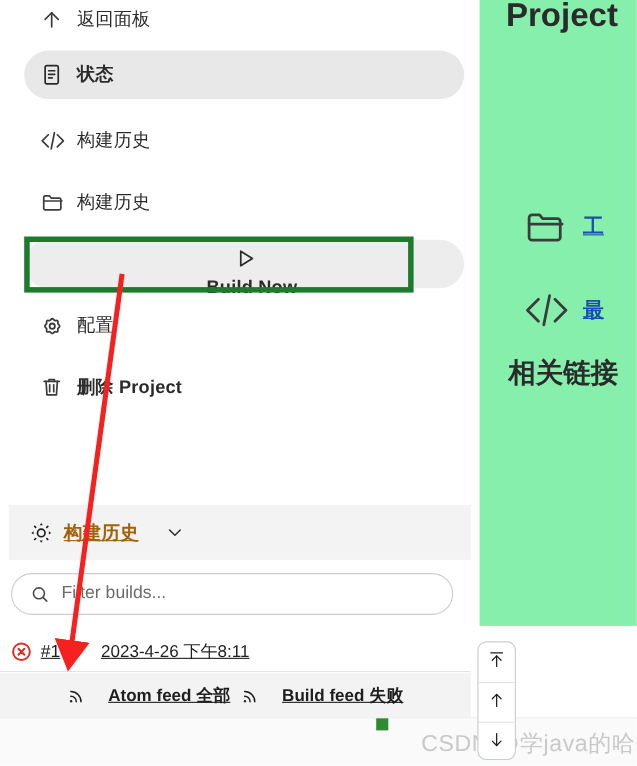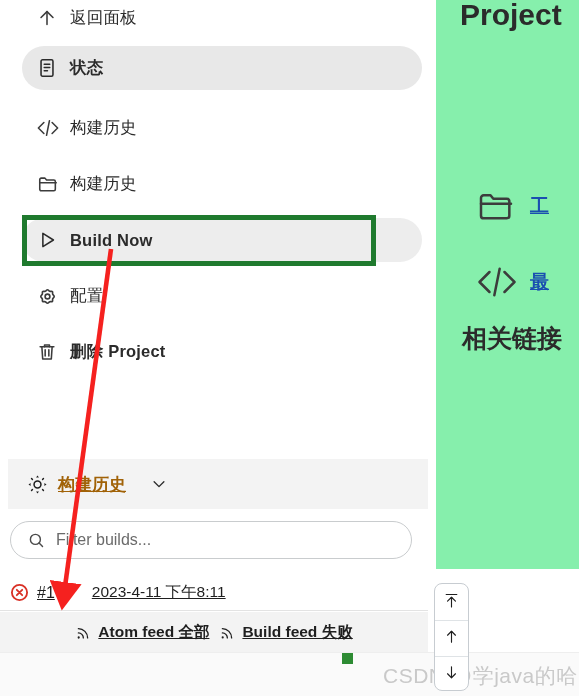--- a/index.html
+++ b/index.html
@@ -48,21 +48,21 @@
     color: #3c3c3c;
   }
   .nav-item .lbl {
     font-size: 16.5px;
     color: #2b2b2b;
     white-space: nowrap;
     letter-spacing: .2px;
   }
   .nav-item.bold .lbl { font-weight: 700; }
   .nav-item.active { background: #e8e8e8; }
-  .nav-item.hover  { background: #ededed; }
+  .nav-item.hover  { background: #ededed; flex-direction: column; }
 
   
   #nav-back      { top: -4px; }
   #nav-status    { top: 46px; }
   #nav-changes   { top: 106px; }
   #nav-workspace { top: 162px; }
   #nav-build     { top: 218px; }
   #nav-config    { top: 274px; }
   #nav-delete    { top: 330px; }
   #nav-rename    { top: 386px; }
@@ -141,21 +141,21 @@
 
   #feeds {
     position: absolute;
     left: 0; top: 612px;
     width: 428px; height: 40px;
     background: #f3f3f3;
     display: flex; align-items: center; justify-content: center;
     gap: 10px;
   }
   #feeds .feed {
-    display: flex; align-items: center; gap: 6px;
+    display: flex; align-items: center; gap: 20px;
   }
   #feeds .feed .rss { color: #1f1f1f; display:flex; align-items:center; }
   #feeds .feed .ftxt {
     font-size: 15.5px; color: #1f1f1f; text-decoration: underline;
     white-space: nowrap;
   }
   #feeds .feed.bold .ftxt { font-weight: 700; }
 
   
   #green-marker {
@@ -361,21 +361,21 @@
     </div>
 
     <div id="build-row">
       <span class="st">
         <svg width="19" height="19" viewBox="0 0 24 24">
           <circle cx="12" cy="12" r="9.6" fill="none" stroke="#d93025" stroke-width="2.3"></circle>
           <path d="M8.6 8.6l6.8 6.8M15.4 8.6l-6.8 6.8" stroke="#d93025" stroke-width="2.3" stroke-linecap="round"></path>
         </svg>
       </span>
       <span class="bnum">#1</span>
-      <span class="bdate">2023-4-11 下午8:11</span>
+      <span class="bdate">2023-4-26 下午8:11</span>
     </div>
 
     <div id="feeds">
       <span class="feed bold">
         <span class="rss">
           <svg width="17" height="17" viewBox="0 0 24 24" fill="none" stroke="#1f1f1f" stroke-width="1.9" stroke-linecap="round">
             <path d="M5 19.5a0 0 0 1 0 .1 0"></path>
             <circle cx="5.2" cy="18.9" r="1.5" fill="#1f1f1f" stroke="none"></circle>
             <path d="M4.8 12.6a7 7 0 0 1 7 7"></path>
             <path d="M4.8 6.6a13 13 0 0 1 13 13"></path>

